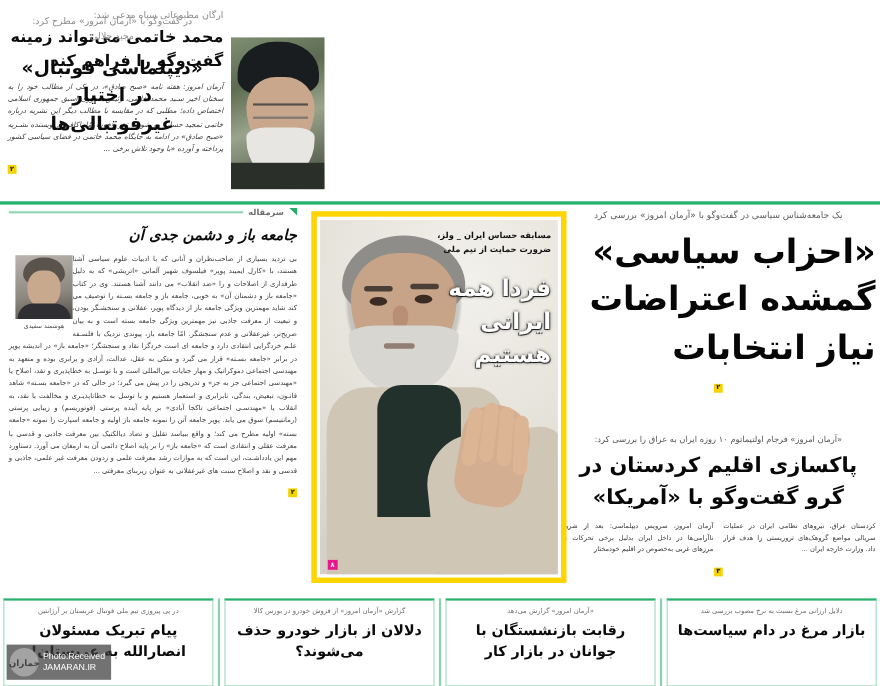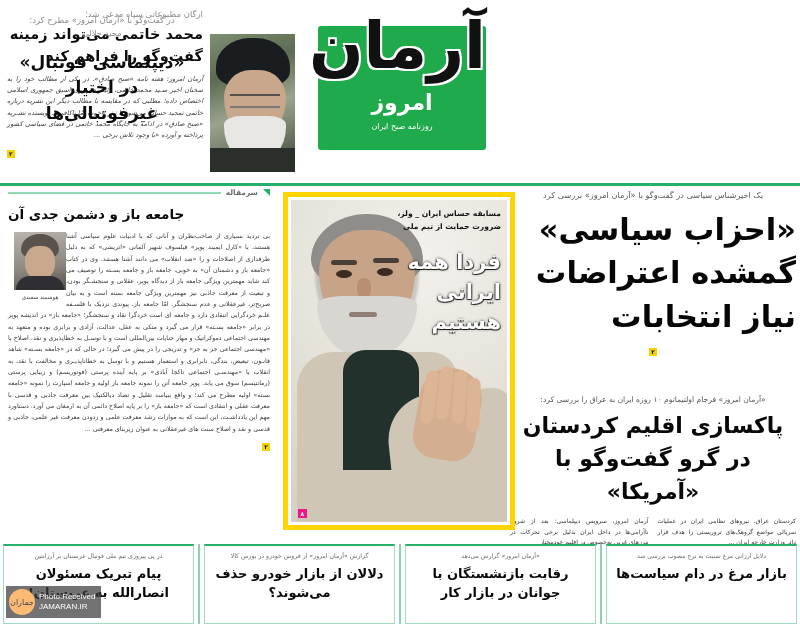--- a/index.html
+++ b/index.html
@@ -54,21 +54,21 @@
   .mid{position:absolute;left:0;top:188px;width:800px;height:352px;}
 
   
   .lead{position:absolute;right:4px;top:2px;width:286px;text-align:right;}
   .lead-kicker{font-size:8.2px;color:#5c5c5c;text-align:center;}
   .lead-head{font-size:30.5px;font-weight:bold;line-height:1.42;margin-top:8px;color:#060606;letter-spacing:-.3px;text-align:right;}
   .lead-pg{text-align:center;margin-top:4px;}
 
   .sub2{position:absolute;right:4px;top:207px;width:286px;text-align:right;}
   .sub2-kicker{font-size:7.6px;color:#555;text-align:center;}
-  .sub2-head{font-size:22px;font-weight:bold;line-height:1.5;margin-top:5px;color:#080808;text-align:center;}
+  .sub2-head{font-size:19px;font-weight:bold;line-height:1.5;margin-top:5px;color:#080808;text-align:center;}
   .cols2{display:flex;gap:9px;margin-top:8px;}
   .cols2 p{flex:1;font-size:6.1px;line-height:1.75;color:#3a3a3a;text-align:justify;margin:0;}
   .sub2-pg{text-align:center;margin-top:3px;}
 
   
   .pkg{position:absolute;left:283px;top:4px;width:232px;height:338px;
     border:5px solid #ffd400;background:#fff;box-sizing:border-box;padding:3px;}
   .pkg-inner{position:relative;width:100%;height:100%;overflow:hidden;
     background:linear-gradient(180deg,#efece6 0%,#e3e0d8 55%,#d9d5cc 100%);}
   .ph-bg{position:absolute;inset:0;background:
@@ -102,21 +102,21 @@
      text-shadow:0 0 3px rgba(0,0,0,.85),1px 1px 0 rgba(0,0,0,.6),-1px 1px 0 rgba(0,0,0,.55);}
   .pgbadge{position:absolute;left:7px;bottom:4px;background:#e8178a;color:#fff;
      font-size:6px;font-weight:bold;padding:0 2.5px;line-height:9px;}
 
   
   .edit{position:absolute;left:8px;top:0;width:262px;text-align:right;}
   .edit-top{display:flex;align-items:center;justify-content:space-between;gap:5px;direction:rtl;}
   .edit-label{font-size:7.5px;color:#6d6d6d;font-weight:bold;}
   .tri{width:0;height:0;border-right:7px solid #27b06b;border-bottom:7px solid transparent;}
   .edit-rule{height:2px;background:#27b06b;flex:1;opacity:.5;}
-  .edit-title{font-size:13.5px;font-weight:bold;text-align:left;margin-top:9px;color:#0b0b0b;}
+  .edit-title{font-size:13.5px;font-weight:bold;text-align:right;margin-top:9px;color:#0b0b0b;font-style:italic;}
   .edit-body{margin-top:8px;font-size:6.3px;line-height:1.8;color:#3a3a3a;text-align:justify;}
   .author{float:left;width:52px;margin:2px 0 3px 6px;text-align:center;}
   .author-ph{width:52px;height:58px;background:linear-gradient(170deg,#b9b4ad 0%,#8c877f 60%,#54504a 100%);position:relative;overflow:hidden;}
   .author-ph .ah{position:absolute;left:7px;top:2px;width:38px;height:24px;border-radius:48% 48% 26% 26%/64% 64% 34% 34%;background:#5a534c;}
   .author-ph .af{position:absolute;left:11px;top:14px;width:30px;height:34px;border-radius:42% 42% 48% 48%;background:#c9a98e;}
   .author-ph .ab{position:absolute;left:2px;bottom:0;width:48px;height:14px;background:#2f2f33;border-radius:18px 18px 0 0;}
   .author-name{font-size:5.6px;color:#444;margin-top:2px;}
   .edit-pg{margin-top:3px;}
 
   
@@ -124,23 +124,23 @@
      display:flex;direction:rtl;gap:4px;padding:0 3px;box-sizing:border-box;}
   .bcard{flex:1;border:1px solid #9fdcc0;border-top:2px solid #27b06b;
      background:#fff;padding:5px 6px 4px;box-sizing:border-box;text-align:center;}
   .bkick{font-size:6.2px;color:#6a6a6a;line-height:1.5;}
   .bhead{font-size:13px;font-weight:bold;line-height:1.45;margin-top:5px;color:#0a0a0a;}
   .sep{width:2px;background:#27b06b;opacity:.55;}
 
   
   .wm{position:absolute;left:6px;bottom:6px;display:flex;align-items:center;gap:4px;
       background:rgba(60,60,60,.72);padding:3px 6px 3px 3px;direction:ltr;}
-  .wm-logo{width:26px;height:26px;border-radius:50%;background:#fdba74;
+  .wm-logo{width:26px;height:26px;border-radius:50%;background:#a3a3a3;
       display:flex;align-items:center;justify-content:center;
-      font-size:8px;font-weight:normal;color:#444;}
+      font-size:8px;font-weight:bold;color:#444;}
   .wm-txt{color:#fff;font-size:8px;line-height:1.25;font-family:"Liberation Sans",sans-serif;text-align:left;}
 </style>
 </head>
 <body>
 
 <div class="page">
 
   <div class="topband">
 
     <div class="tl">
@@ -154,40 +154,34 @@
       <div class="tl-text">
         <div class="kicker">ارگان مطبوعاتی سپاه مدعی شد:</div>
         <div class="tl-head">محمد خاتمی می‌تواند زمینه گفت‌وگو را فراهم کند</div>
         <div class="tl-body">آرمان امروز: هفته نامه «صبح صادق»، در یکی از مطالب خود را به سخنان اخیر سـید محمد خاتمی، رئیس‌جمهوری اسبق جمهوری اسلامی اختصاص داده؛ مطلبی که در مقایسه با مطالب دیگر این نشریه درباره خاتمی تمجید حساب می‌شود با تیتر «خوب امّا ناکافی». نویسنده نشـریه «صبح صادق» در ادامه به جایگاه محمد خاتمی در فضای سیاسی کشور پرداخته و آورده «با وجود تلاش برخی ...</div>
         <div style="text-align:left;margin-top:2px;">
           <span class="pgnum">۲</span>
         </div>
       </div>
     </div>
 
-    <div class="mast">
-      <div class="mast-box"></div>
-      <div class="mast-word">آرمان</div>
-      <div class="mast-sub">امروز</div>
-      <div class="mast-tag">روزنامه صبح ایران</div>
-    </div>
 
     <div class="tr">
       <div class="kicker">در گفت‌وگو با «آرمان امروز» مطرح کرد:</div>
       <div class="kicker">مجید جلالی</div>
       <div class="tr-head">«دیپلماسی فوتبال» در اختیار غیرفوتبالی‌ها</div>
     </div>
   </div>
 
   <div class="rule-green" style="top:183px;"></div>
 
   <div class="mid">
 
     <div class="lead">
-      <div class="lead-kicker">یک اخیر‌شناس سیاسی در گفت‌وگو با «آرمان امروز» بررسی کرد</div>
+      <div class="lead-kicker">یک جامعه‌شناس سیاسی در گفت‌وگو با «آرمان امروز» بررسی کرد</div>
       <div class="lead-head">«احزاب سیاسی» گمشده اعتراضات نیاز انتخابات</div>
       <div class="lead-pg"><span class="pgnum">۲</span></div>
     </div>
 
     <div class="sub2">
       <div class="sub2-kicker">«آرمان امروز» فرجام اولتیماتوم ۱۰ روزه ایران به عراق را بررسی کرد:</div>
       <div class="sub2-head">پاکسازی اقلیم کردستان در گرو گفت‌وگو با «آمریکا»</div>
       <div class="cols2">
         <p>کردستان عراق، نیروهای نظامی ایران در عملیات سریالی مواضع گروهک‌های تروریستی را هدف قرار داد. وزارت خارجه ایران ...</p>
         <p>آرمان امروز، سرویس دیپلماسی: بعد از شروع ناآرامی‌ها در داخل ایران بدلیل برخی تحرکات در مرزهای غربی به‌خصوص در اقلیم خودمختار</p>

